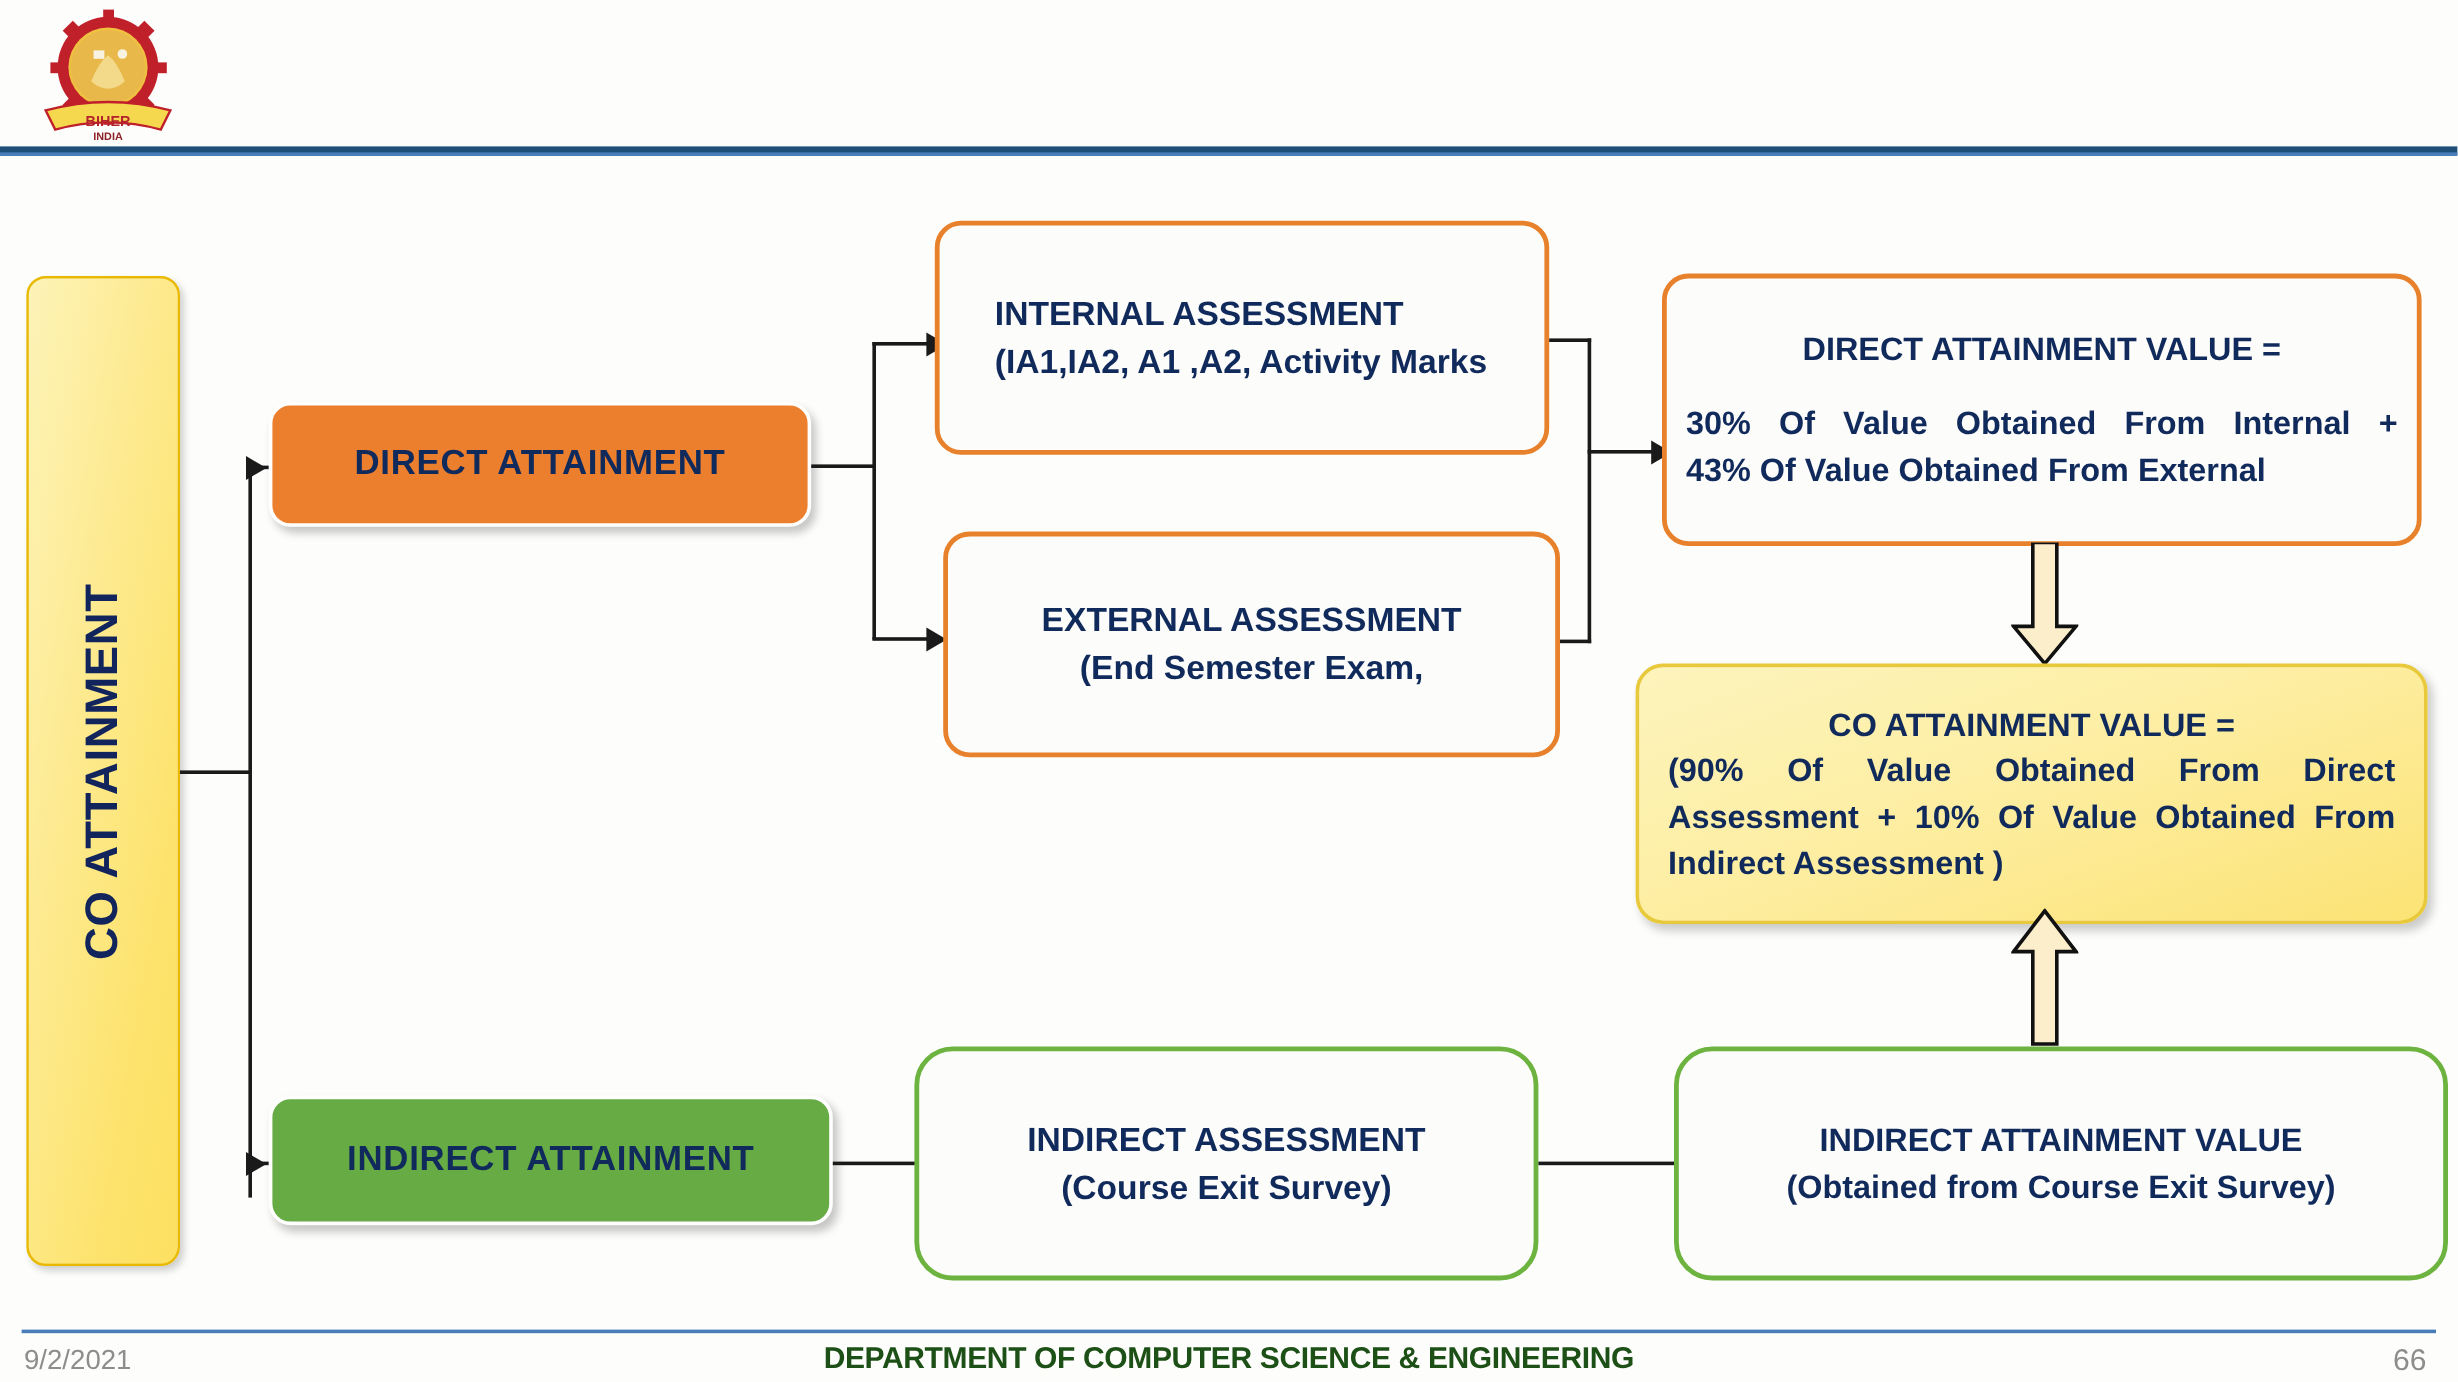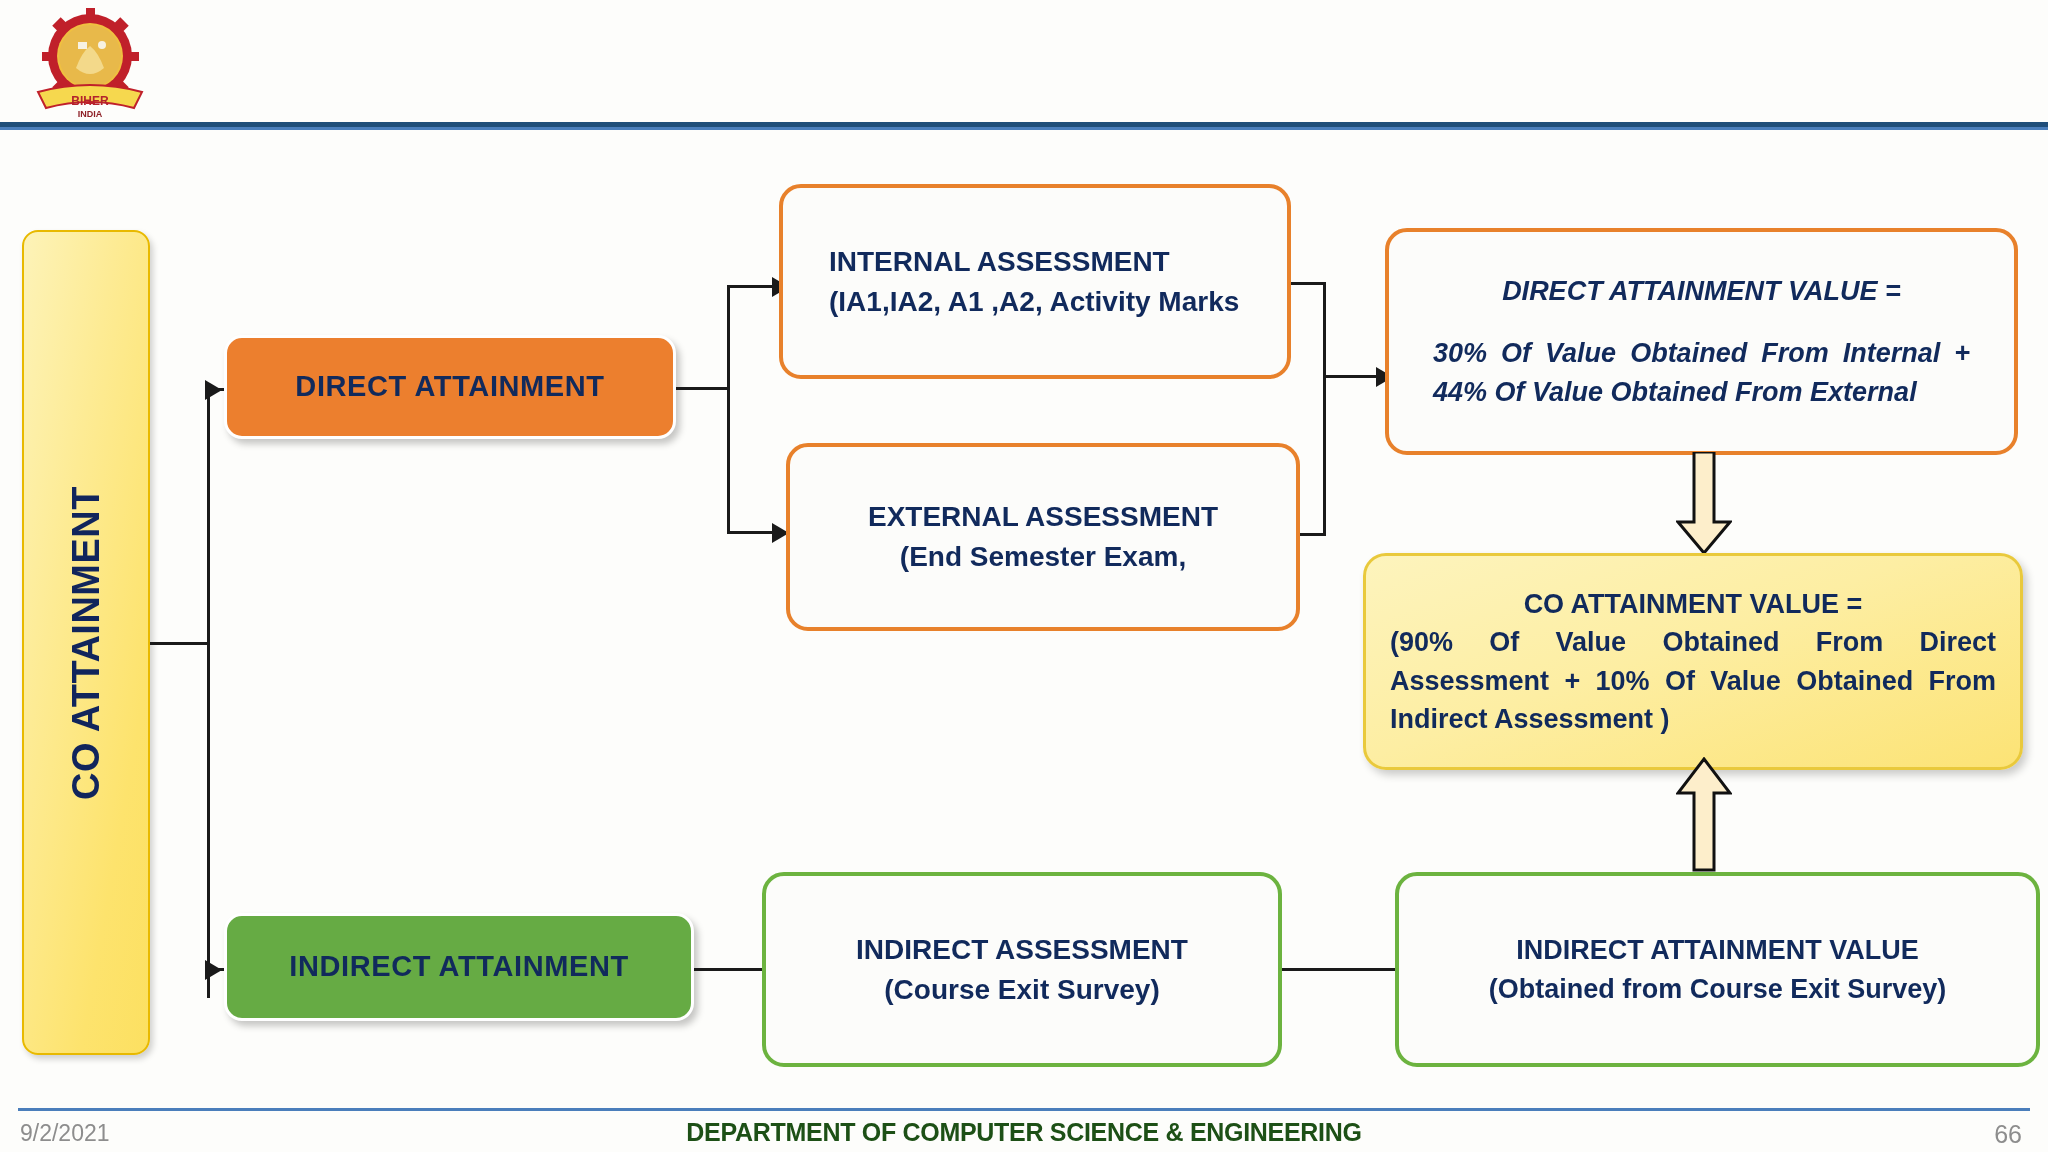--- a/index.html
+++ b/index.html
@@ -58,31 +58,31 @@
     font-size: 29px; letter-spacing: 0.6px;
   }
   .pill.orange { background:#ec7f2e; }
   .pill.green  { background:#66ab44; }
 
   
   .outlined {
     background: #fcfcfa; border-radius: 22px;
     border: 4px solid #e8812b;
   }
-  .outlined.green-b { border-color: #6cb33f; }
+  .outlined.green-b { border-color: #6cb33f; border-radius: 32px; }
 
   .yellowbox {
     background: linear-gradient(160deg,#fdf4bd 0%, #fdeea3 45%, #fce375 100%);
     border: 3px solid #e9c93c; border-radius: 23px;
     box-shadow: 4px 5px 8px rgba(0,0,0,0.20);
   }
   .t27 { font-size: 27px; }
   .t28 { font-size: 28px; }
   .just { text-align: justify; text-align-last: justify; margin-top: 24px; }
-  .padded { padding: 0 44px; font-style: italic; }
+  .padded { padding: 0 16px; }
 
   
   .ln { position: absolute; background: #1a1a1a; }
   .lnh { height: 3px; }
   .lnv { width: 3px; }
   .arrowhead-r {
     position: absolute; width: 0; height: 0;
     border-top: 10px solid transparent; border-bottom: 10px solid transparent;
     border-left: 17px solid #1a1a1a;
   }
@@ -175,21 +175,21 @@
   <div class="ln lnh" style="left:1291px; top:282px; width:35px;"></div>
   <div class="ln lnh" style="left:1300px; top:533px; width:26px;"></div>
   <div class="ln lnv" style="left:1323px; top:282px; height:254px;"></div>
   <div class="ln lnh" style="left:1323px; top:375px; width:58px;"></div>
   <div class="arrowhead-r" style="left:1376px; top:367px;"></div>
 
   <div class="node outlined" style="left:1385px; top:228px; width:633px; height:227px;">
     <div class="lines t27 padded">
       <div>DIRECT ATTAINMENT VALUE =</div>
       <div class="just" style="text-align:justify;">30% Of Value Obtained From Internal +</div>
-      <div style="text-align:left;">44% Of Value Obtained From External</div>
+      <div style="text-align:left;">43% Of Value Obtained From External</div>
     </div>
   </div>
 
   <div class="blockarrow" style="left:1676px; top:452px; width:56px; height:103px;">
     <svg viewBox="0 0 56 103" width="56" height="103">
       <polygon points="18,0 38,0 38,70 54,70 28,101 2,70 18,70" fill="#fdeecb" stroke="#111111" stroke-width="3"></polygon>
     </svg>
   </div>
 
   <div class="node yellowbox" style="left:1363px; top:553px; width:660px; height:217px;">

